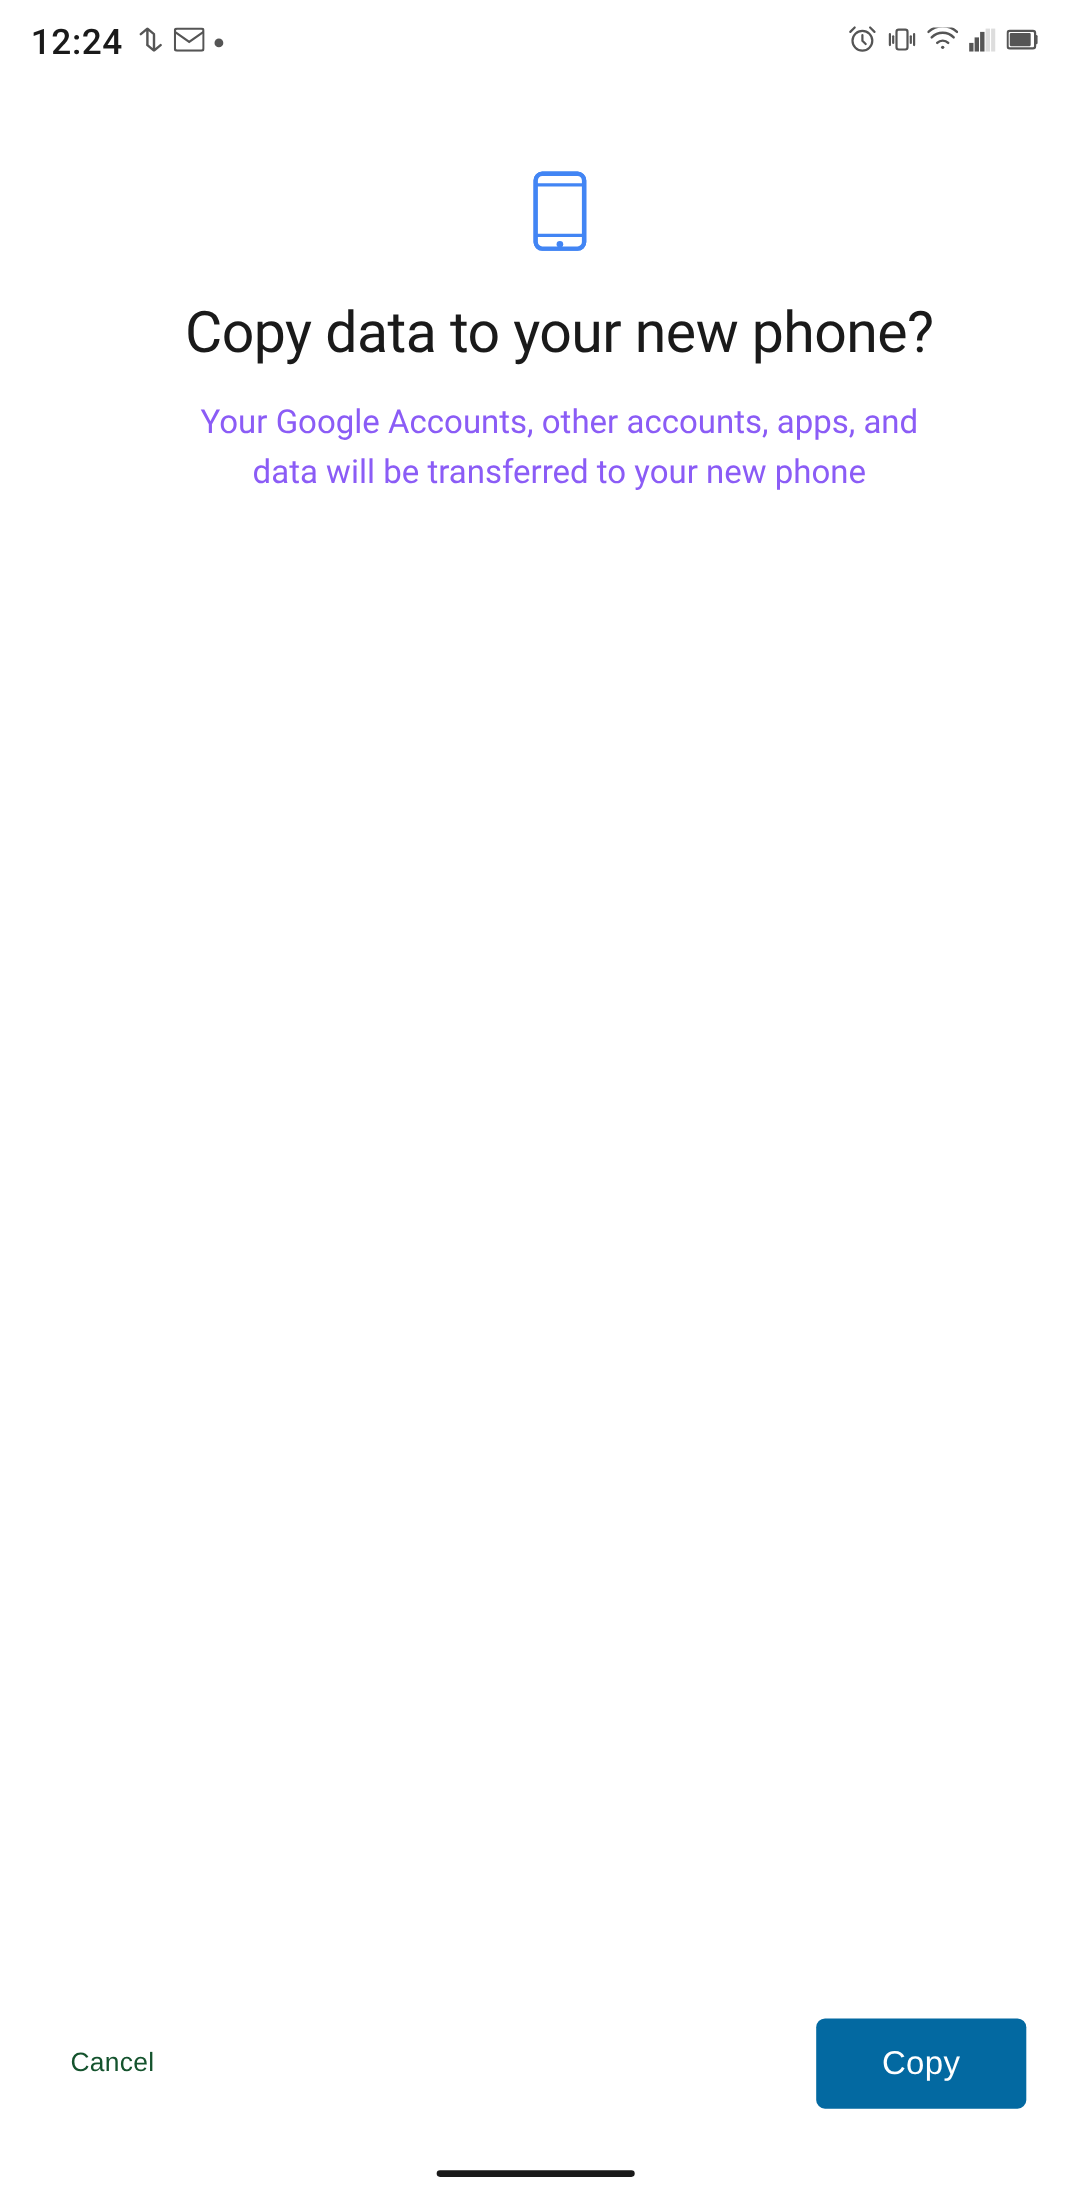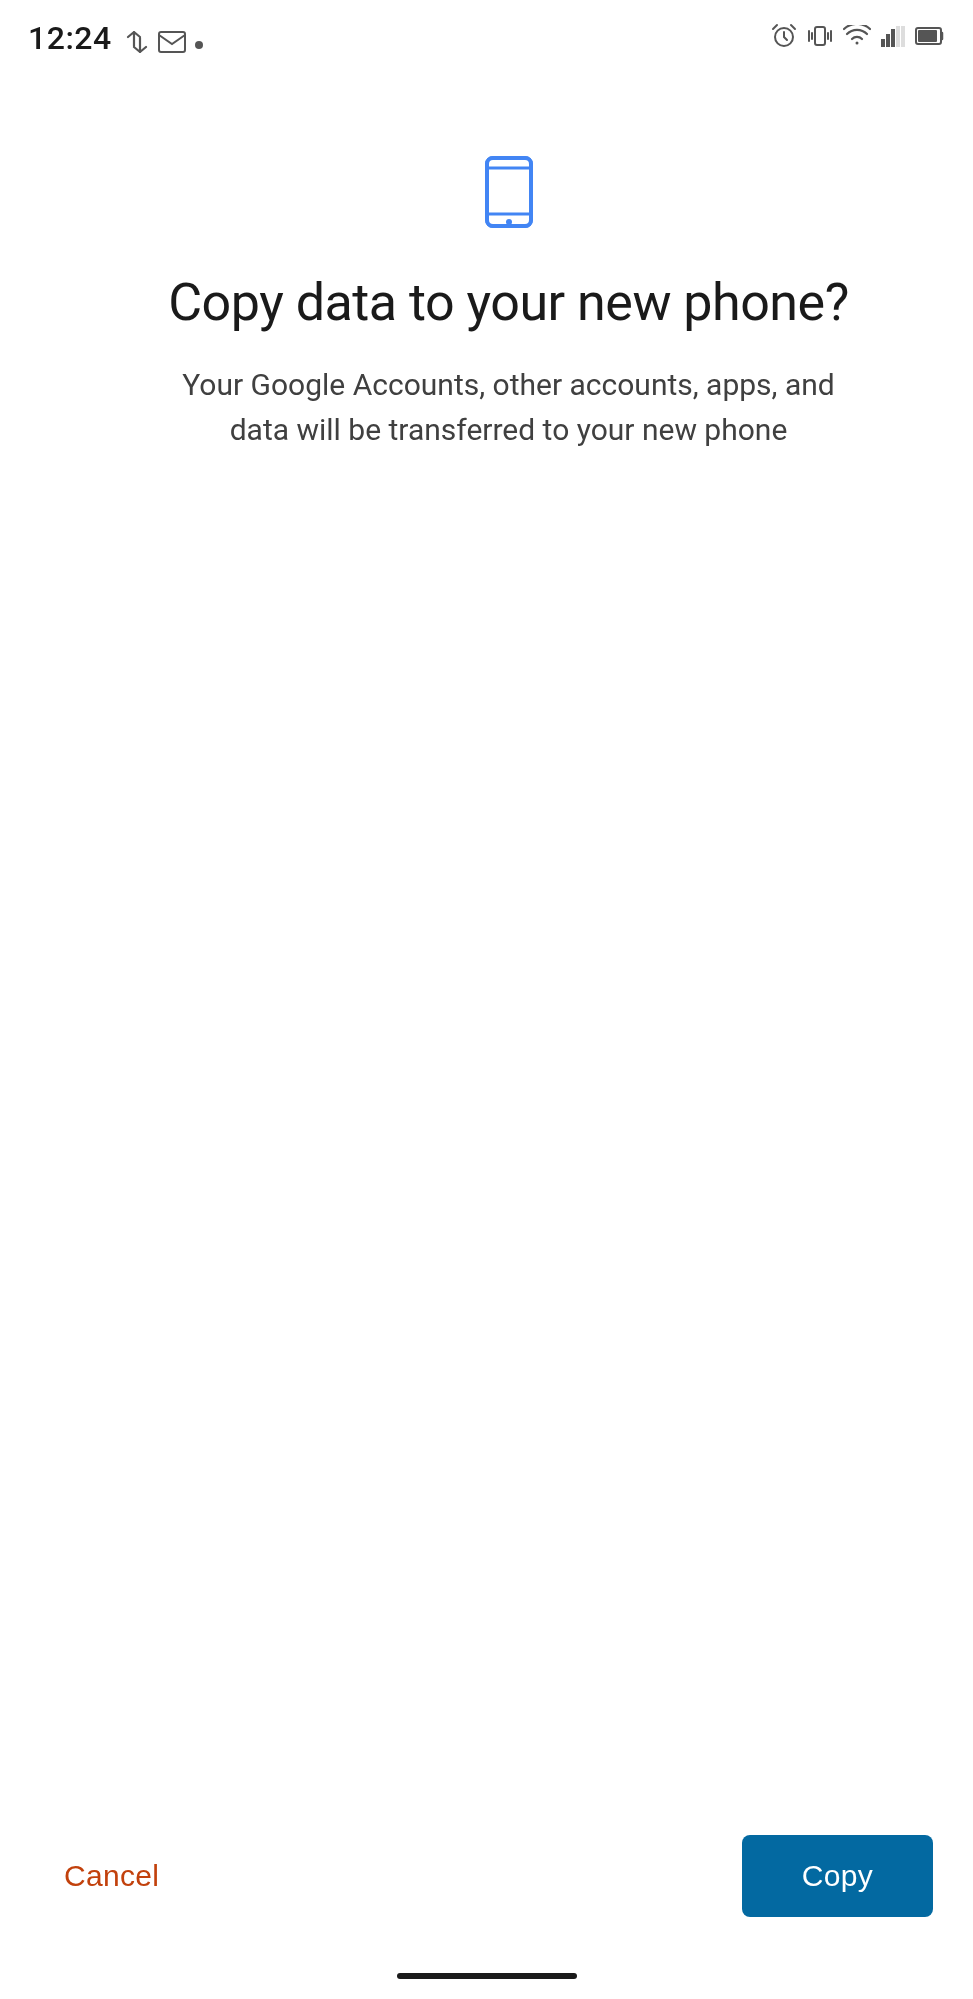--- a/index.html
+++ b/index.html
@@ -22,21 +22,21 @@
     .status-bar {
       display: flex;
       justify-content: space-between;
       align-items: center;
       padding: 14px 28px 10px 28px;
       height: 72px;
     }
 
     .status-bar-left {
       display: flex;
-      align-items: flex-end;
+      align-items: center;
       gap: 12px;
     }
 
     .status-time {
       font-size: 32px;
       font-weight: 500;
       color: #1a1a1a;
       letter-spacing: 0.5px;
     }
 
@@ -74,39 +74,39 @@
       color: #1a1a1a;
       text-align: center;
       margin-bottom: 28px;
       line-height: 1.2;
       letter-spacing: -0.5px;
     }
 
     .page-subtitle {
       font-size: 30px;
       font-weight: 400;
-      color: #404040;
+      color: #8b5cf6;
       text-align: center;
       line-height: 1.5;
       max-width: 700px;
     }
 
     
     .bottom-actions {
       display: flex;
       justify-content: space-between;
       align-items: center;
       padding: 32px 40px 40px 40px;
       border-top: none;
     }
 
     .cancel-button {
-      font-size: 30px;
+      font-size: 24px;
       font-weight: 500;
-      color: #c2410c;
+      color: #14532d;
       background: none;
       border: none;
       cursor: pointer;
       padding: 20px 24px;
       letter-spacing: 0.3px;
     }
 
     .copy-button {
       font-size: 30px;
       font-weight: 500;

